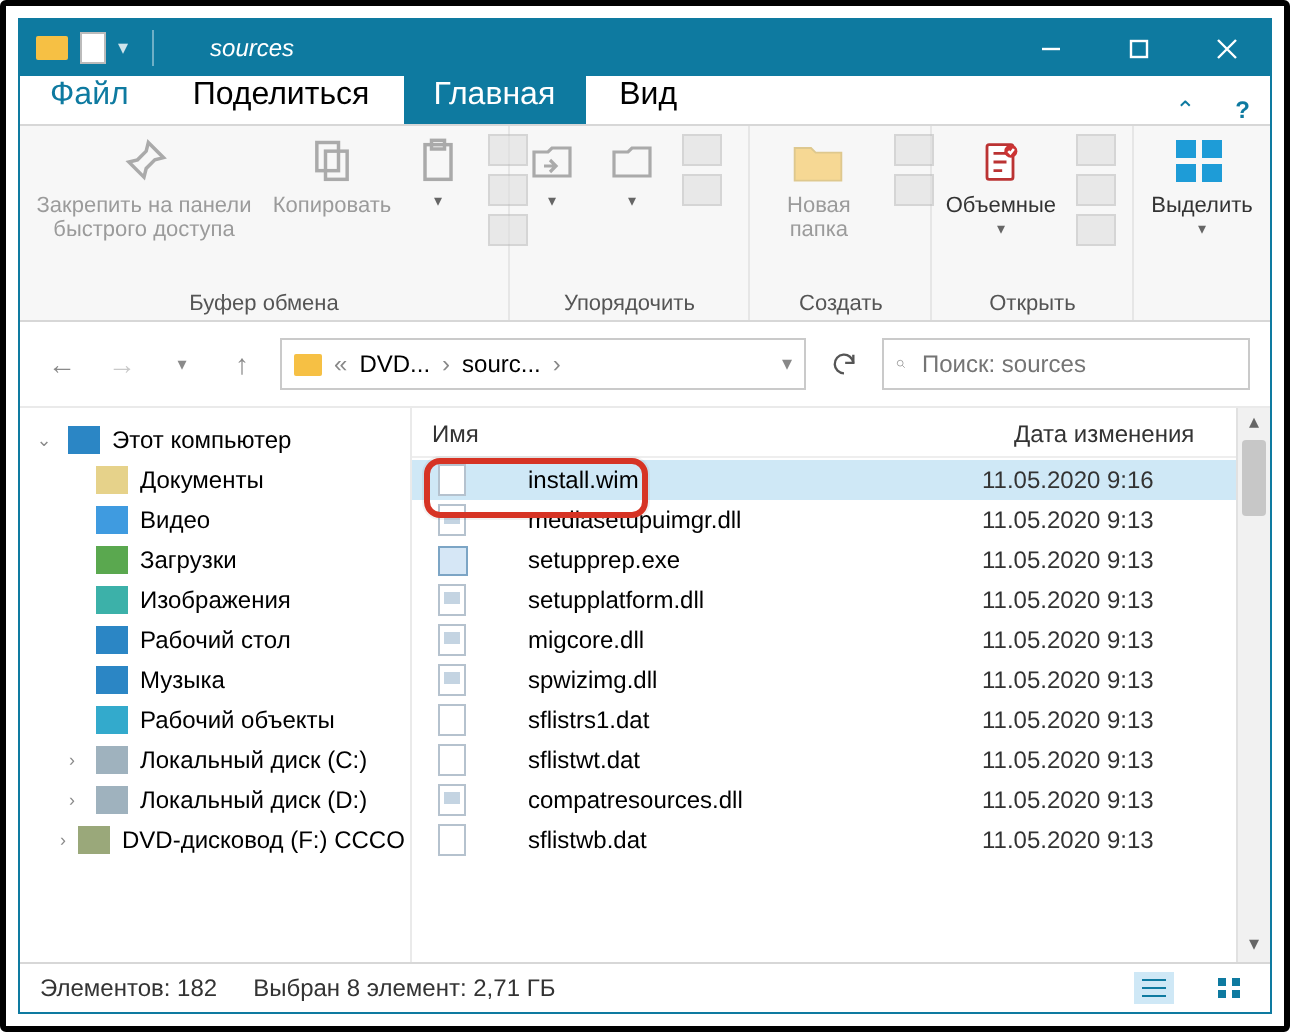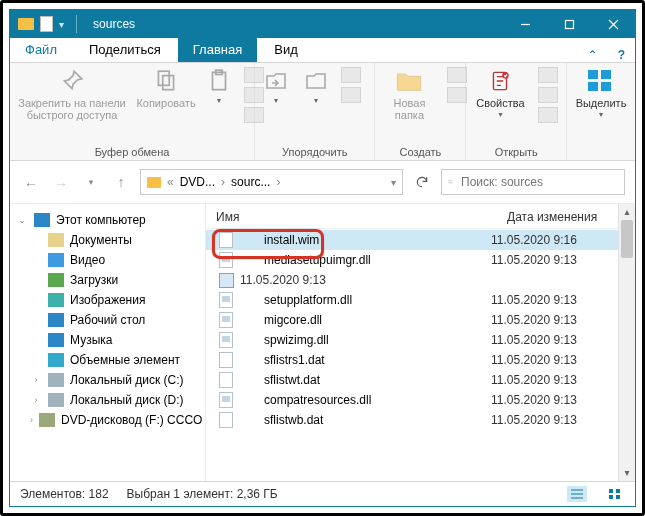--- a/index.html
+++ b/index.html
@@ -4,26 +4,26 @@
 <style>
 html,body{margin:0;padding:0;font-family:"Segoe UI",Tahoma,sans-serif;font-size:12px;color:#000;background:#fff;}
 .frame{position:relative;width:645px;height:516px;box-sizing:border-box;border:3px solid #000;border-radius:3px;}
 .window{position:absolute;inset:6px;border:1px solid #0e7aa0;background:#fff;display:flex;flex-direction:column;}
 .titlebar{height:28px;background:#0e7aa0;display:flex;align-items:center;color:#fff;position:relative;}
 .tb-icons{display:flex;align-items:center;gap:6px;padding-left:8px;}
 .tb-folder{width:16px;height:12px;background:#f6c044;border-radius:1px;}
 .tb-file{width:11px;height:14px;background:#fff;border:1px solid #bbb;}
 .tb-chev{color:#fff;font-size:10px;opacity:.8}
 .tb-sep{width:1px;height:18px;background:rgba(255,255,255,.4);margin:0 6px;}
-.tb-title{margin-left:10px;color:#fff;}
+.tb-title{margin-left:22px;color:#fff;font-style:italic;}
 .winbtns{position:absolute;right:0;top:0;height:100%;display:flex;}
 .winbtn{width:44px;display:flex;align-items:center;justify-content:center;color:#fff;}
 .winbtn svg{width:11px;height:11px;stroke:#fff;stroke-width:1.2;fill:none;}
 .tabbar{height:24px;display:flex;align-items:flex-end;border-bottom:1px solid #d7d7d7;background:#fff;}
-.tab{padding:4px 14px;font-size:13px;border:1px solid transparent;margin-right:2px;}
+.tab{padding:4px 14px;font-size:16px;border:1px solid transparent;margin-right:2px;}
 .tab.active{background:#0e7aa0;color:#fff;border-radius:2px 2px 0 0;}
 .tab.blue{color:#0e7aa0;}
 .tabbar .spacer{flex:1}
 .tabbar .help{padding:0 10px;color:#0e7aa0;}
 
 .ribbon{height:97px;background:#f7f7f7;border-bottom:1px solid #d7d7d7;display:flex;}
 .grp{display:flex;flex-direction:column;border-right:1px solid #e6e6e6;padding:4px 6px 2px;}
 .grp .row{display:flex;align-items:flex-start;gap:10px;flex:1;}
 .grp .lbl{text-align:center;color:#555;font-size:11px;margin-top:2px;}
 .rb-btn{display:flex;flex-direction:column;align-items:center;gap:2px;min-width:56px;color:#333;font-size:11px;text-align:center;line-height:1.1;}
@@ -220,21 +220,21 @@
       <div class="row">
         <div class="rb-btn">
           <div class="ic">
                 <svg width="26" height="26" viewBox="0 0 24 24" fill="#d66" stroke="#a44" stroke-width="0">
                   <rect x="6" y="4" width="12" height="16" rx="1" fill="#fff" stroke="#b33" stroke-width="1.3"></rect>
                   <path d="M9 8l6 0M9 12l6 0M9 16l4 0" stroke="#b33" stroke-width="1.3"></path>
                   <circle cx="17" cy="7" r="3" fill="#c33"></circle>
                   <path d="M15.8 7l1 1 1.6-2" stroke="#fff" stroke-width="1.2" fill="none"></path>
                 </svg>
               </div>
-          <span>Свойства</span>
+          <span>Объемные</span>
               <span class="drop">▾</span>
         </div>
         <div class="mini-col">
           <div class="mi"></div>
           <div class="mi"></div>
           <div class="mi"></div>
         </div>
       </div>
       <div class="lbl">Открыть</div>
     </div>
@@ -322,21 +322,21 @@
               <span>Рабочий стол</span>
             </div>
             <div class="item">
               <span class="chevHolder"></span>
               <span class="ic2 ico-mus"></span>
               <span>Музыка</span>
             </div>
             <div class="item">
               <span class="chevHolder"></span>
               <span class="ic2 ico-3d"></span>
-              <span>Объемные элемент</span>
+              <span>Рабочий объекты</span>
             </div>
             <div class="item">
               <span class="chevHolder">›</span>
               <span class="ic2 ico-hd"></span>
               <span>Локальный диск (C:)</span>
             </div>
             <div class="item">
               <span class="chevHolder">›</span>
               <span class="ic2 ico-hd2"></span>
               <span>Локальный диск (D:)</span>
@@ -366,20 +366,21 @@
               <span class="fic">
                 <span class="ft-dll"></span>
               </span>
               <span class="fname">mediasetupuimgr.dll</span>
               <span class="fdate">11.05.2020 9:13</span>
             </div>
             <div class="frow">
               <span class="fic">
                 <span class="ft-exe"></span>
               </span>
+              <span class="fname">setupprep.exe</span>
               <span class="fdate">11.05.2020 9:13</span>
             </div>
             <div class="frow">
               <span class="fic">
                 <span class="ft-dll"></span>
               </span>
               <span class="fname">setupplatform.dll</span>
               <span class="fdate">11.05.2020 9:13</span>
             </div>
             <div class="frow">
@@ -430,21 +431,21 @@
         <div class="thumb"></div>
         <div class="dn" style="position:absolute;bottom:0;left:0;right:0">▾</div>
       </div>
 
       <div class="ring" style="left:6px;top:25px;width:106px;height:24px;"></div>
     </div>
   </div>
 
   <div class="status">
     <span>Элементов: 182</span>
-    <span>Выбран 1 элемент: 2,36 ГБ</span>
+    <span>Выбран 8 элемент: 2,71 ГБ</span>
     <span class="spacer"></span>
     <span class="view active">
           <svg width="14" height="12" viewBox="0 0 14 12" stroke="#0e7aa0" stroke-width="1">
             <path d="M1 2h12M1 6h12M1 10h12"></path>
           </svg>
         </span>
     <span class="view">
           <svg width="14" height="12" viewBox="0 0 14 12" fill="#0e7aa0">
             <rect x="1" y="1" width="4" height="4"></rect>
             <rect x="8" y="1" width="4" height="4"></rect>

